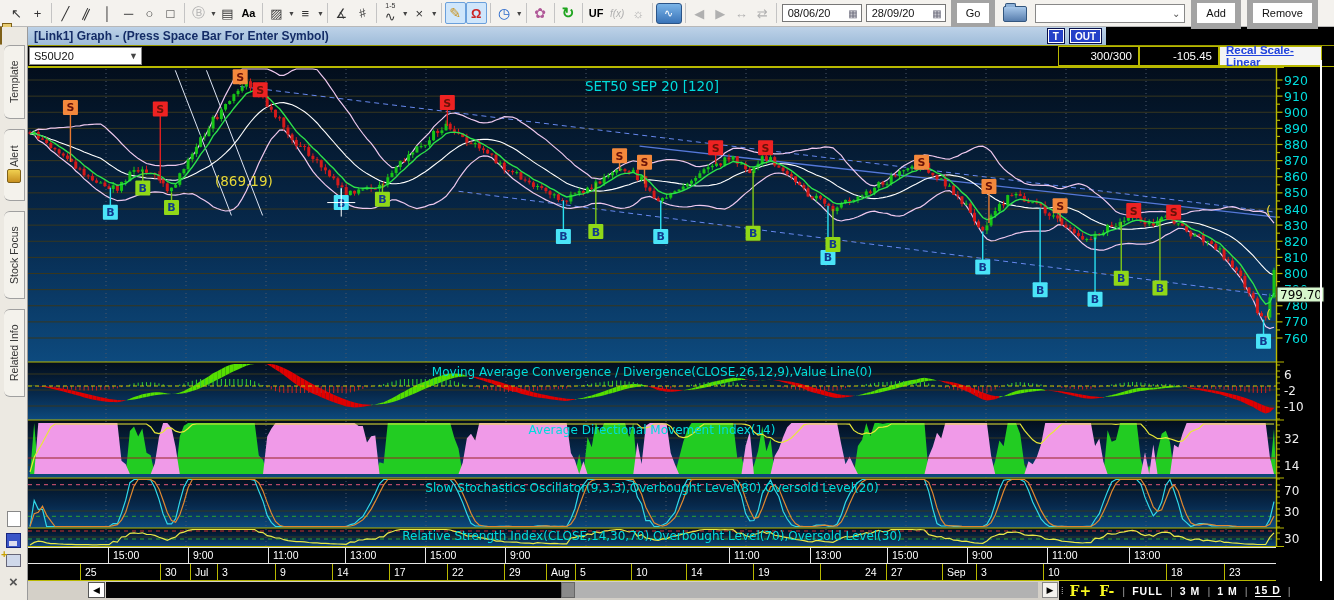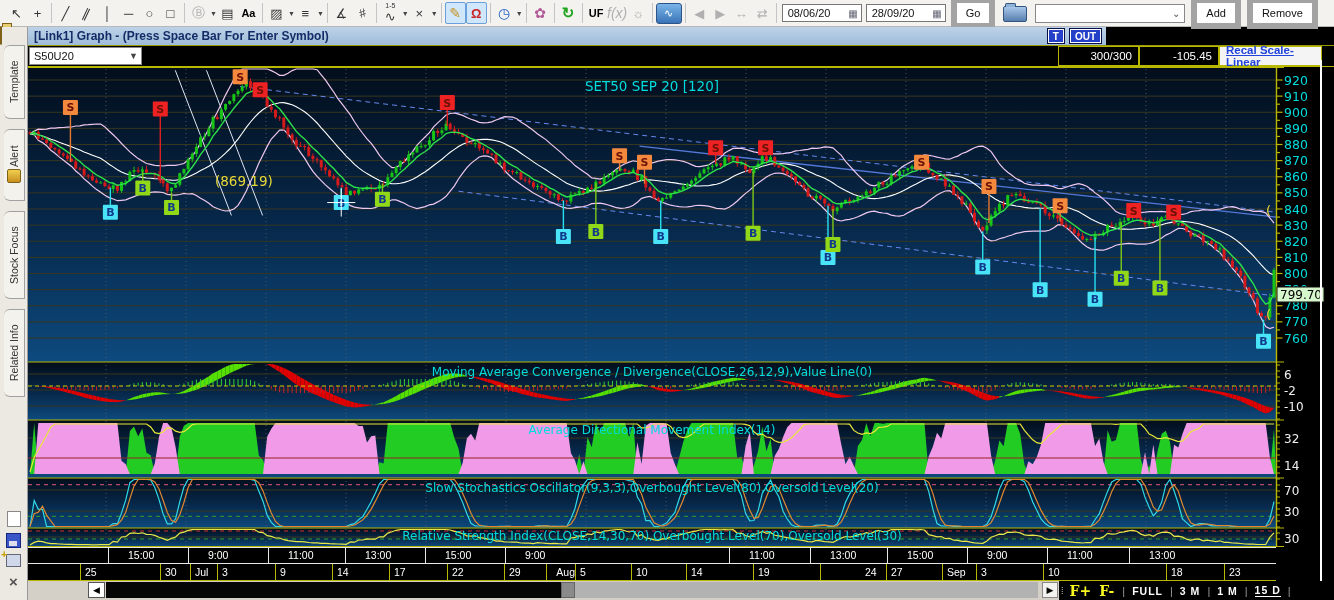--- a/index.html
+++ b/index.html
@@ -3,21 +3,21 @@
 <meta charset="utf-8">
 <style>
   html,body{margin:0;padding:0;background:#222;}
   #app{position:relative;width:1334px;height:600px;background:#000;overflow:hidden;
        font-family:"Liberation Sans",sans-serif;-webkit-font-smoothing:antialiased;}
   
   #toolbar{position:absolute;left:0;top:0;width:1334px;height:27px;background:#f4f2ee;
            border-bottom:1px solid #b8b8b8;display:flex;align-items:center;padding-left:6px;box-sizing:border-box;}
   .tico{width:21px;height:22px;display:flex;align-items:center;justify-content:center;
         font-size:13px;color:#333;flex:none;cursor:default;}
-  .tico.small{font-size:14px;}
+  .tico.small{font-size:10px;}
   .tico.bold{font-weight:bold;font-size:11px;color:#000;}
   .tico.ital{font-style:italic;color:#999;}
   .tico.tilt{transform:rotate(25deg);}
   .tico.tilt2{transform:rotate(-20deg);font-size:12px;}
   .tico.dis{color:#b0b0b0;}
   .tico.on{background:#cfe6fb;border:1px solid #6aa0dc;border-radius:2px;box-sizing:border-box;}
   .tico.pencil{color:#c89018;font-size:14px;}
   .tico.magnet{color:#cc2222;font-weight:bold;}
   .tico.clock{color:#2a6acc;font-size:14px;}
   .tico.palette{color:#b05898;font-size:14px;}
@@ -77,21 +77,21 @@
   .srcell{position:absolute;top:0px;height:20px;border:1px solid #b8b800;background:#000;color:#fff;
           font-size:11.5px;display:flex;align-items:center;justify-content:flex-end;
           padding:0 6px;box-sizing:border-box;}
   #cell-recal{background:#f4f4f4;color:#2244dd;font-weight:bold;justify-content:center;}
   
   #chart{position:absolute;left:28px;top:67px;}
   
   #timerow{position:absolute;left:28px;top:547px;width:1248px;height:17px;background:#000;
            border-top:1px solid #e6e6e6;border-bottom:1px solid #e6e6e6;box-sizing:border-box;}
   #timerow .tc{position:absolute;top:0;height:15px;border-left:1px solid #e6e6e6;color:#fff;
-           font-size:10.5px;line-height:15px;padding-left:19px;}
+           font-size:10.5px;line-height:15px;padding-left:4px;}
   #daterow{position:absolute;left:28px;top:564px;width:1248px;height:17px;background:#000;
            border-bottom:1px solid #b8b800;box-sizing:border-box;}
   #daterow .dc{position:absolute;top:0;height:16px;border-left:1px solid #b8b800;color:#fff;
            font-size:10.5px;line-height:16px;padding-left:4px;}
   
   #scrollrow{position:absolute;left:28px;top:581px;width:1306px;height:19px;background:#d4d0c8;}
   #sb-left{position:absolute;left:60px;top:1px;width:17px;height:16px;background:#fff;border:1px solid #555;
            font-size:9px;display:flex;align-items:center;justify-content:center;box-sizing:border-box;}
   #sb-black{position:absolute;left:78px;top:1px;width:455px;height:16px;background:#050505;}
   #sb-thumb{position:absolute;left:533px;top:1px;width:14px;height:16px;background:#8a8a8a;border:1px solid #666;box-sizing:border-box;}
@@ -1720,21 +1720,21 @@
   <div id="daterow">
       <span class="dc" style="left: 52px; width: 75px;">25</span>
       <span class="dc" style="left: 132px; width: 25px;">30</span>
       <span class="dc" style="left: 162px; width: 22px;">Jul</span>
       <span class="dc" style="left: 189px; width: 53px;">3</span>
       <span class="dc" style="left: 247px; width: 52px;">9</span>
       <span class="dc" style="left: 304px; width: 52px;">14</span>
       <span class="dc" style="left: 361px; width: 53px;">17</span>
       <span class="dc" style="left: 419px; width: 52px;">22</span>
       <span class="dc" style="left: 476px; width: 37px;">29</span>
-      <span class="dc" style="left: 518px; width: 24px; text-align: right;">Aug</span>
+      <span class="dc" style="left: 518px; width: 24px;">Aug</span>
       <span class="dc" style="left: 547px; width: 51px;">5</span>
       <span class="dc" style="left: 603px; width: 50px;">10</span>
       <span class="dc" style="left: 658px; width: 62px;">14</span>
       <span class="dc" style="left: 725px; width: 62px;">19</span>
       <span class="dc" style="left: 792px; width: 61px; padding-left: 44px;">24</span>
       <span class="dc" style="left: 858px; width: 51px;">27</span>
       <span class="dc" style="left: 914px; width: 29px;">Sep</span>
       <span class="dc" style="left: 948px; width: 62px;">3</span>
       <span class="dc" style="left: 1015px; width: 62px;">10</span>
       <span class="dc" style="left: 1082px; width: 51px; margin-top: 45px;">15</span>

